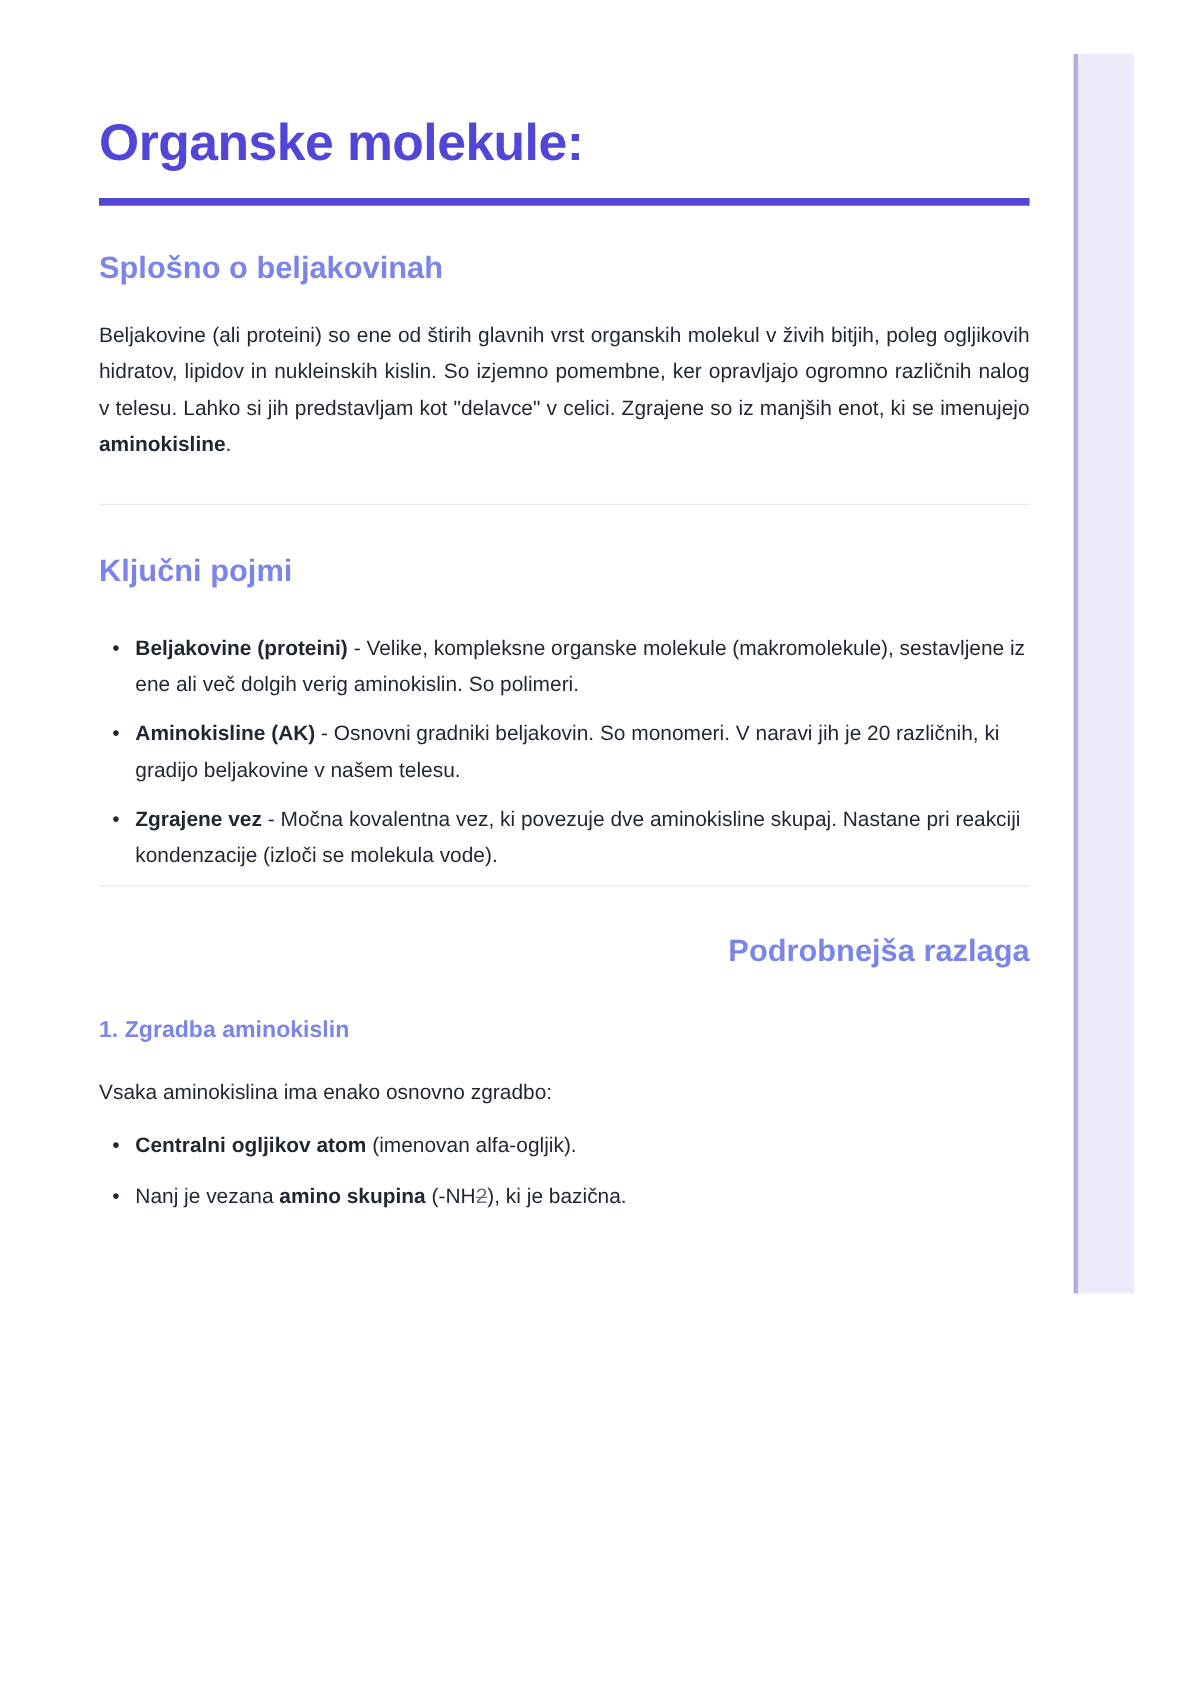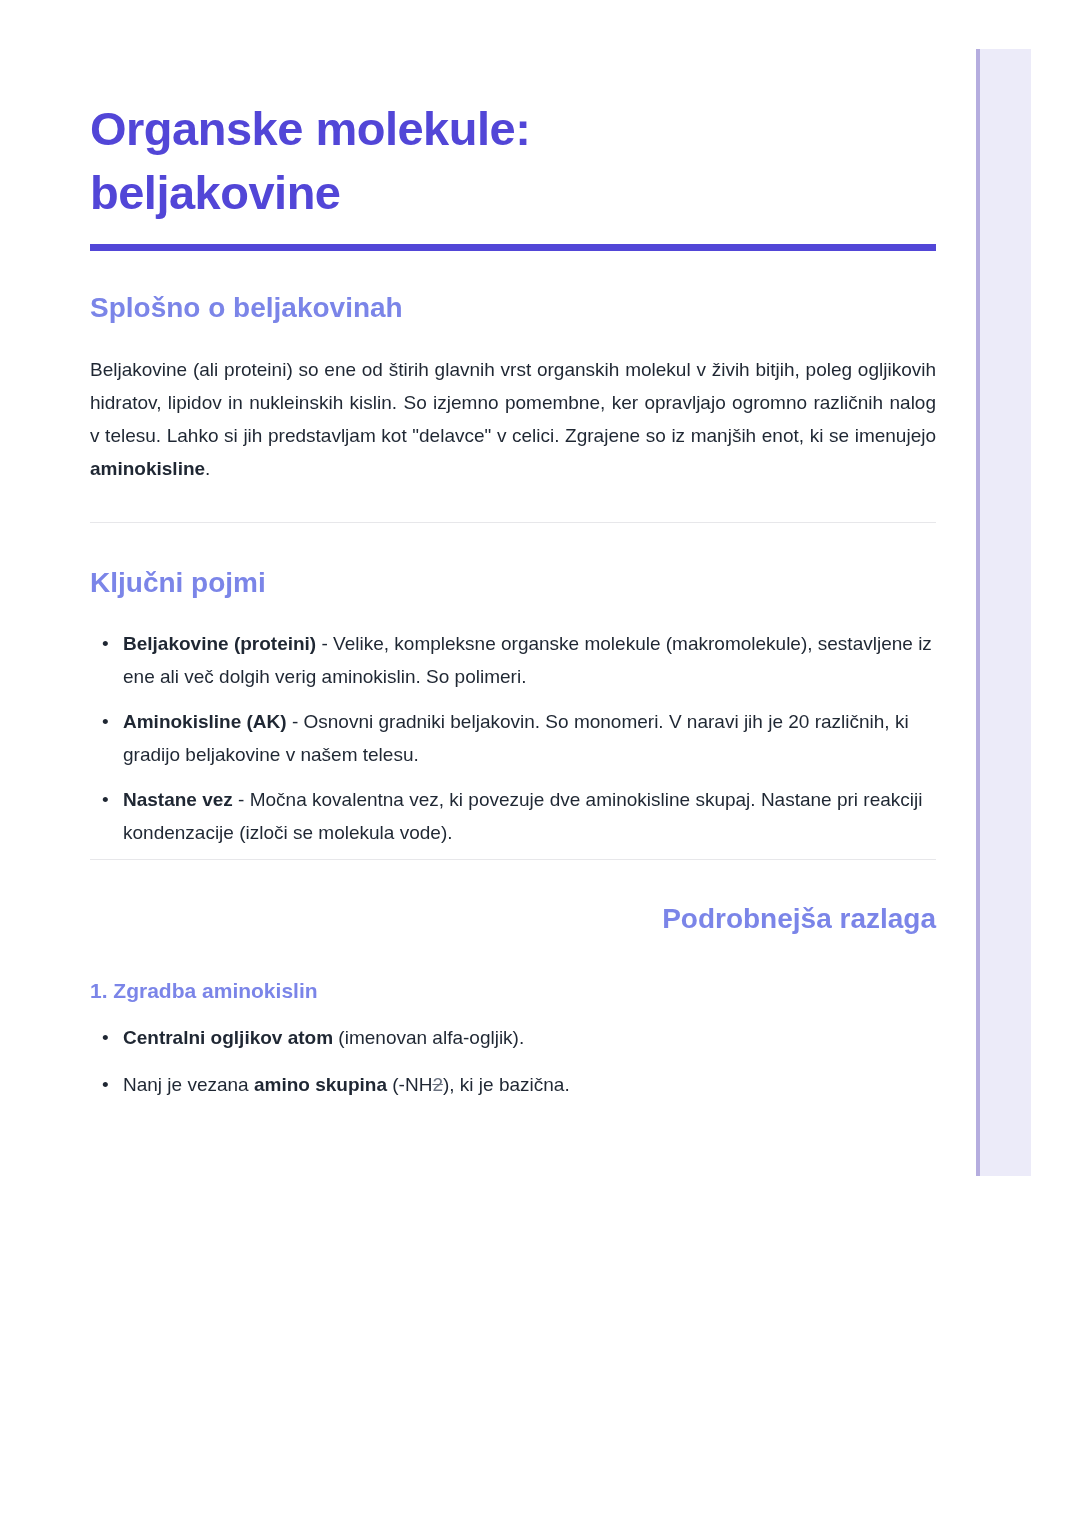--- a/index.html
+++ b/index.html
@@ -77,21 +77,21 @@
   }
   .divider-1 { margin-top: 37px; }
   .divider-2 { margin-top: 10px; }
   ul.bullets {
     list-style: none;
     margin: 0;
     padding: 0 0 0 33px;
     font-size: 19px;
     line-height: 33px;
   }
-  ul.bullets-terms { margin-top: 27px; }
+  ul.bullets-terms { margin-top: 37px; }
   ul.bullets-struct { margin-top: 15px; }
   ul.bullets li {
     position: relative;
     margin: 0 0 12px 0;
   }
   ul.bullets-struct li { margin-bottom: 14px; }
   ul.bullets li:last-child { margin-bottom: 0; }
   ul.bullets li::before {
     content: "\2022";
     position: absolute;
@@ -119,45 +119,45 @@
 <body>
 
 <div class="page">
 
   <div class="side-strip"></div>
 
   <div class="content">
 
     <h1 class="doc-title">
       <div>Organske molekule:</div>
-      <div>beljakovine</div>
     </h1>
 
     <hr class="title-rule">
 
     <h2 class="h2 h2-splosno">Splošno o beljakovinah</h2>
 
     <p class="para"><span>Beljakovine (ali proteini) so ene od štirih glavnih vrst organskih molekul v živih bitjih, poleg ogljikovih hidratov, lipidov in nukleinskih kislin. So izjemno pomembne, ker opravljajo ogromno različnih nalog v telesu. Lahko si jih predstavljam kot "delavce" v celici. Zgrajene so iz manjših enot, ki se imenujejo </span><span class="b">aminokisline</span><span>.</span></p>
 
     <hr class="divider divider-1">
 
     <h2 class="h2 h2-kljucni">Ključni pojmi</h2>
 
     <ul class="bullets bullets-terms">
       <li><span class="b">Beljakovine (proteini)</span><span> - Velike, kompleksne organske molekule (makromolekule), sestavljene iz ene ali več dolgih verig aminokislin. So polimeri.</span></li>
       <li><span class="b">Aminokisline (AK)</span><span> - Osnovni gradniki beljakovin. So monomeri. V naravi jih je 20 različnih, ki gradijo beljakovine v našem telesu.</span></li>
-      <li><span class="b">Nastane vez</span><span> - Močna kovalentna vez, ki povezuje dve aminokisline skupaj. Nastane pri reakciji kondenzacije (izloči se molekula vode).</span></li>
+      <li><span class="b">Zgrajene vez</span><span> - Močna kovalentna vez, ki povezuje dve aminokisline skupaj. Nastane pri reakciji kondenzacije (izloči se molekula vode).</span></li>
     </ul>
 
     <hr class="divider divider-2">
 
     <h2 class="h2 h2-podrobna">Podrobnejša razlaga</h2>
 
     <h3 class="h3">1. Zgradba aminokislin</h3>
 
+    <p class="para-simple">Vsaka aminokislina ima enako osnovno zgradbo:</p>
 
     <ul class="bullets bullets-struct">
       <li><span class="b">Centralni ogljikov atom</span><span> (imenovan alfa-ogljik).</span></li>
       <li><span>Nanj je vezana </span><span class="b">amino skupina</span><span> (-NH</span><span class="struck">2</span><span>), ki je bazična.</span></li>
     </ul>
 
   </div>
 
   <div class="footer-note">(c) Knowunity 2025</div>
 

